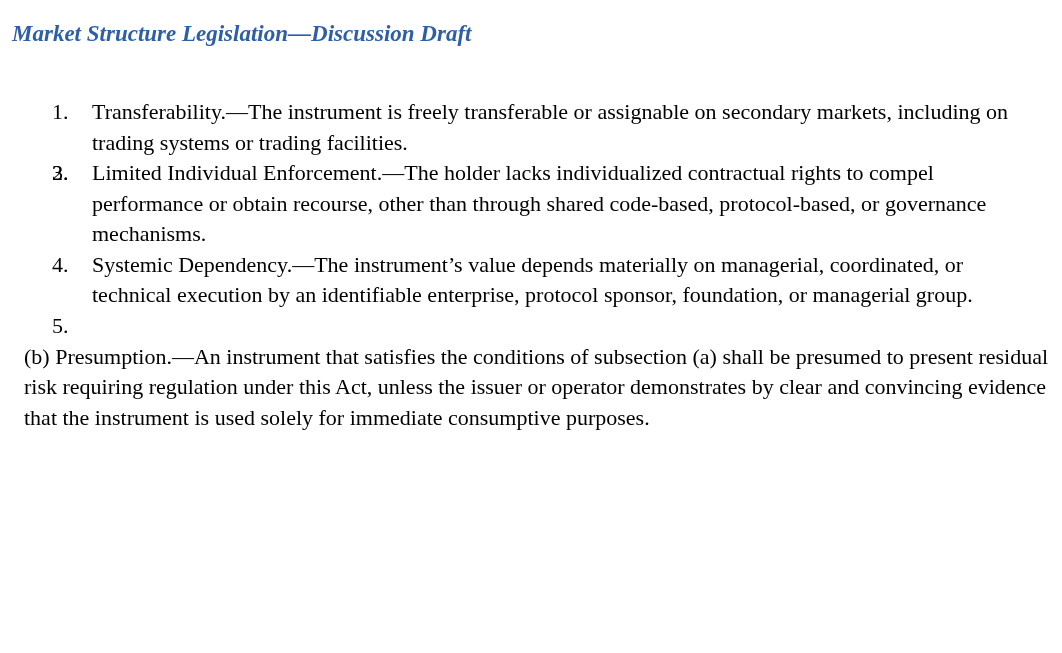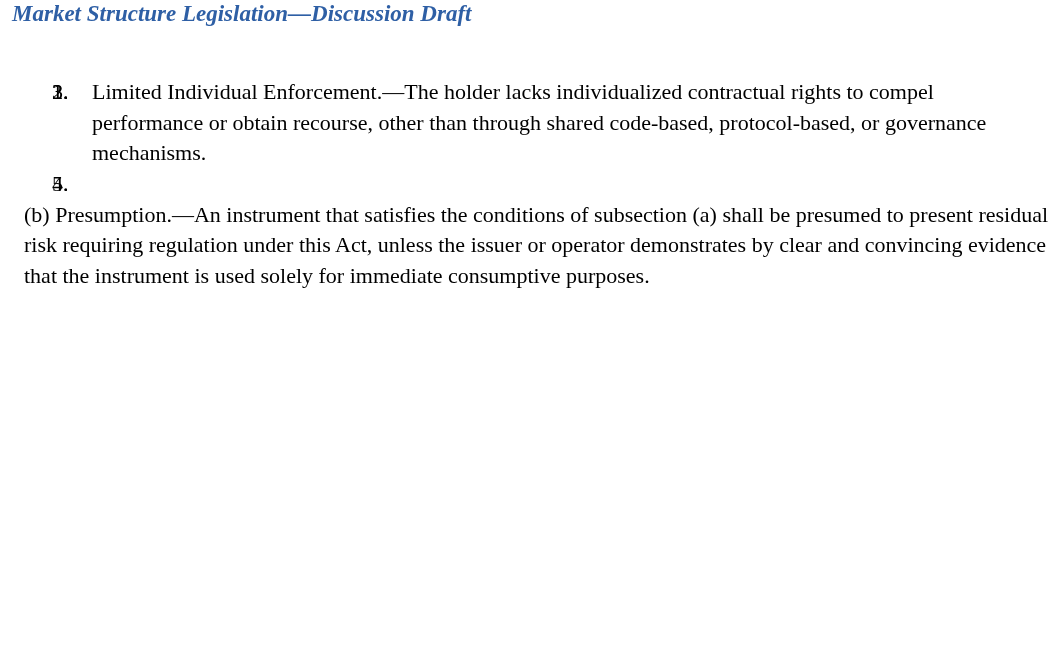--- a/index.html
+++ b/index.html
@@ -11,21 +11,21 @@
     width: 1062px;
     height: 653px;
     font-family: "Liberation Serif", serif;
     color: #000000;
     overflow: hidden;
   }
   .doc {
     box-sizing: border-box;
     width: 1062px;
     height: 653px;
-    padding: 0 14px 0 8px;
+    padding: 20px 14px 0 8px;
     overflow: hidden;
   }
   .title {
     margin: 0 0 0 4px;
     font-family: "Liberation Serif", serif;
     font-style: italic;
     font-weight: bold;
     font-size: 23px;
     line-height: 28px;
     color: #2E5FA5;
@@ -57,30 +57,32 @@
 </head>
 <body style="background: rgb(255, 255, 255); color: rgb(0, 0, 0);">
 
 <div class="doc">
 
   <h1 class="title" style="color: rgb(46, 95, 165);">Market Structure Legislation—Discussion Draft</h1>
 
   <ol class="numbered-list">
     <li>
       <span class="num">1.</span>
+      <span class="txt">Transferability.—The instrument is freely transferable or assignable on secondary markets, including on trading systems or trading facilities.</span>
     </li>
     <li>
       <span class="num">2.</span>
     </li>
     <li>
       <span class="num">3.</span>
       <span class="txt">Limited Individual Enforcement.—The holder lacks individualized contractual rights to compel performance or obtain recourse, other than through shared code-based, protocol-based, or governance mechanisms.</span>
     </li>
     <li>
       <span class="num">4.</span>
+      <span class="txt">Systemic Dependency.—The instrument’s value depends materially on managerial, coordinated, or technical execution by an identifiable enterprise, protocol sponsor, foundation, or managerial group.</span>
     </li>
     <li>
       <span class="num">5.</span>
     </li>
   </ol>
 
   <p class="para-b">(b) Presumption.—An instrument that satisfies the conditions of subsection (a) shall be presumed to present residual risk requiring regulation under this Act, unless the issuer or operator demonstrates by clear and convincing evidence that the instrument is used solely for immediate consumptive purposes.</p>
 
 </div>
 

